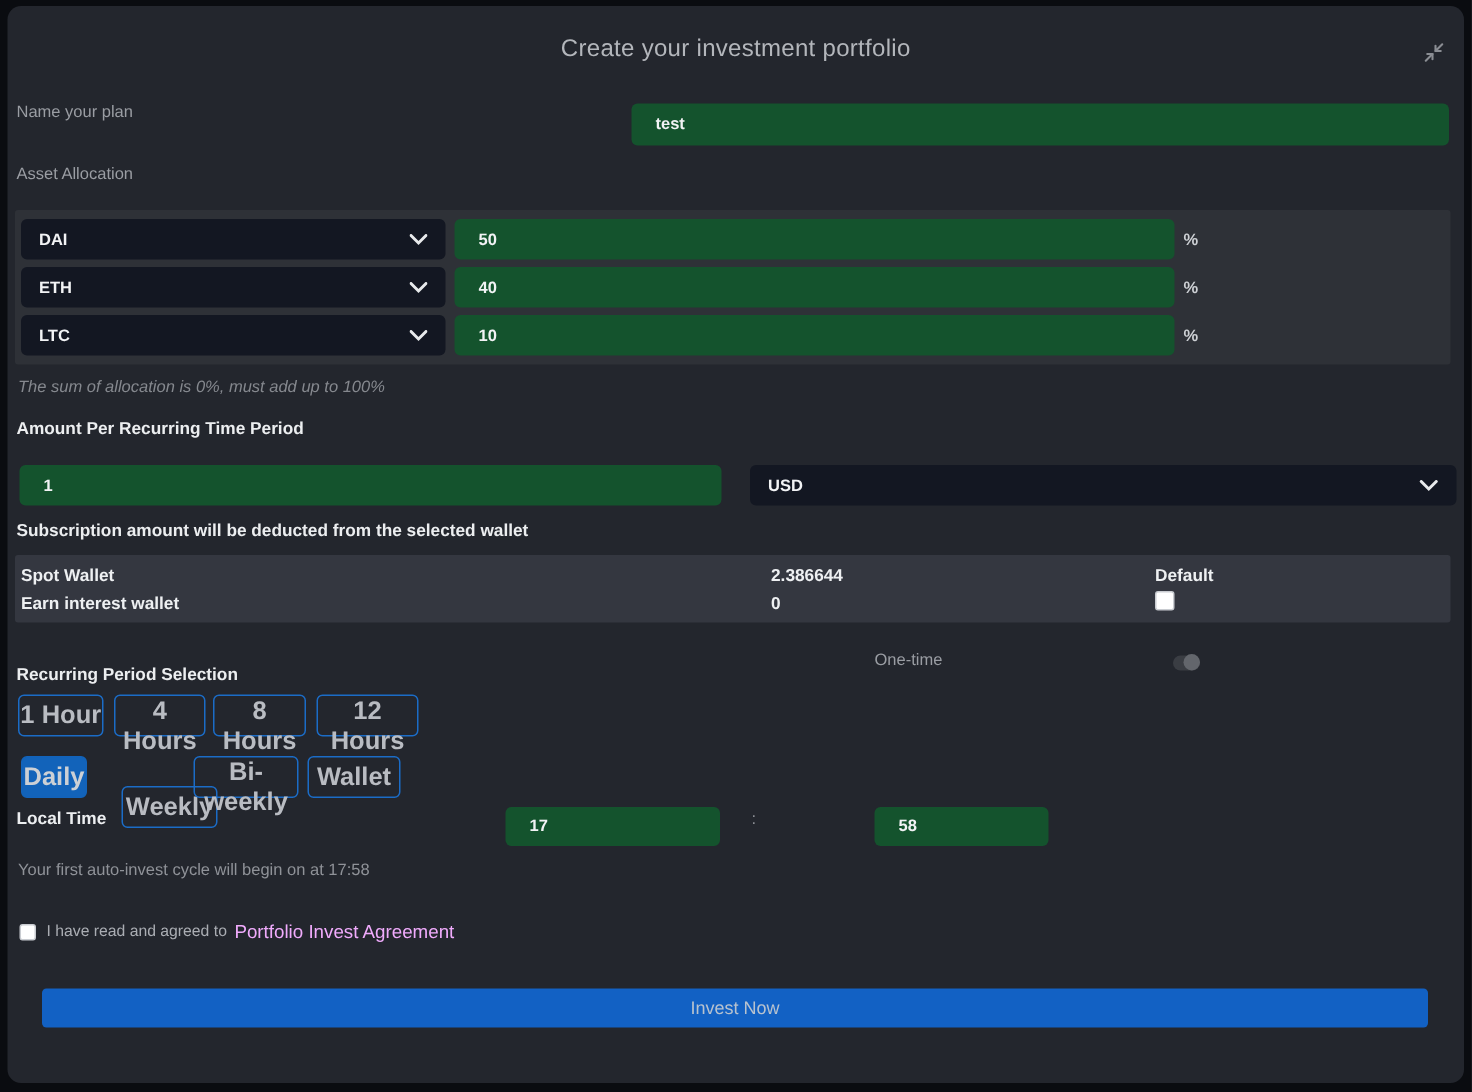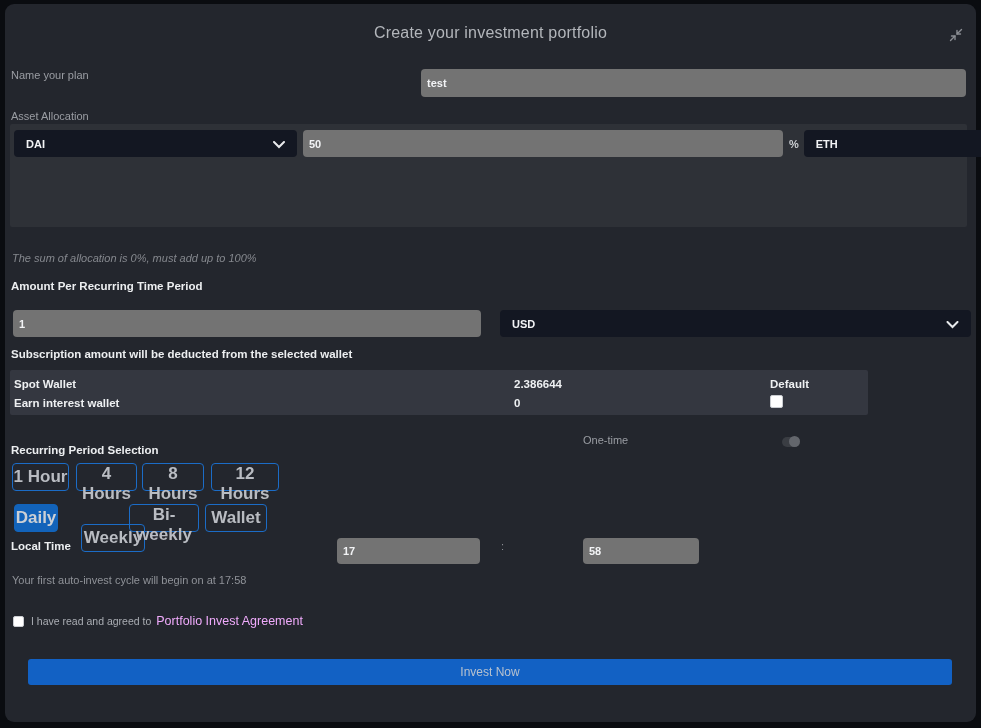--- a/index.html
+++ b/index.html
@@ -19,42 +19,42 @@
     text-align:center; font-size:16px; color:#b3b6bb; letter-spacing:.2px;
   }
   .close-btn { position:absolute; top:24px; right:13px; width:14px; height:14px; cursor:pointer; }
 
   .lbl   { position:absolute; font-size:11px; color:#9a9da3; }
   .lbl-b { position:absolute; font-size:11.5px; font-weight:bold; color:#eceef0; }
   .note-italic { position:absolute; font-size:11px; font-style:italic; color:#85888e; }
   .note-gray   { position:absolute; font-size:11px; color:#8f9298; }
 
   .inp {
-    position:absolute; background:#737373; border:none; outline:none;
+    position:absolute; background:#14532d; border:none; outline:none;
     border-radius:4px; color:#f2f3f5; font-weight:bold; font-size:11px;
-    padding:0 6px; font-family:"Liberation Sans", sans-serif;
+    padding:0 16px; font-family:"Liberation Sans", sans-serif;
   }
   .select {
     position:absolute; background:#131722; border-radius:4px;
     display:flex; align-items:center; justify-content:space-between;
     padding:0 12px; cursor:pointer;
   }
   .select .sel-label { color:#f2f3f5; font-weight:bold; font-size:11px; }
 
   .panel { position:absolute; background:#2e3137; border-radius:2px; }
 
   
-  .alloc-panel { left:5px; top:120px; width:957px; height:103px; padding:6px 4px; display:flex; flex-direction:row; gap:5px; }
+  .alloc-panel { left:5px; top:136px; width:957px; height:103px; padding:6px 4px; display:flex; flex-direction:column; gap:5px; }
   .alloc-row { position:relative; height:27px; display:flex; align-items:center; }
   .alloc-row .select { position:relative; width:283px; height:27px; flex:none; margin-right:6px; }
   .alloc-row .inp { position:relative; width:480px; height:27px; flex:none; }
   .alloc-row .unit { margin-left:6px; font-size:11px; font-weight:bold; color:#cdd0d4; }
 
   
-  .wallet-panel { left:5px; top:366px; width:858px; height:45px; background:#343740; padding:4px 0 0 4px; }
+  .wallet-panel { left:5px; top:366px; width:957px; height:45px; background:#343740; padding:4px 0 0 4px; }
   .wallet-row { display:grid; grid-template-columns:500px 256px 1fr; align-items:center; height:19px; }
   .wallet-row .cell { font-size:11.5px; font-weight:bold; color:#eef0f2; }
   .chk {
     display:inline-block; background:#ffffff; border:1px solid #c9ccd1;
     border-radius:2px; cursor:pointer;
   }
   .chk-13 { width:13px; height:13px; }
   .chk-11 { width:11px; height:11px; }
 
   .toggle {

